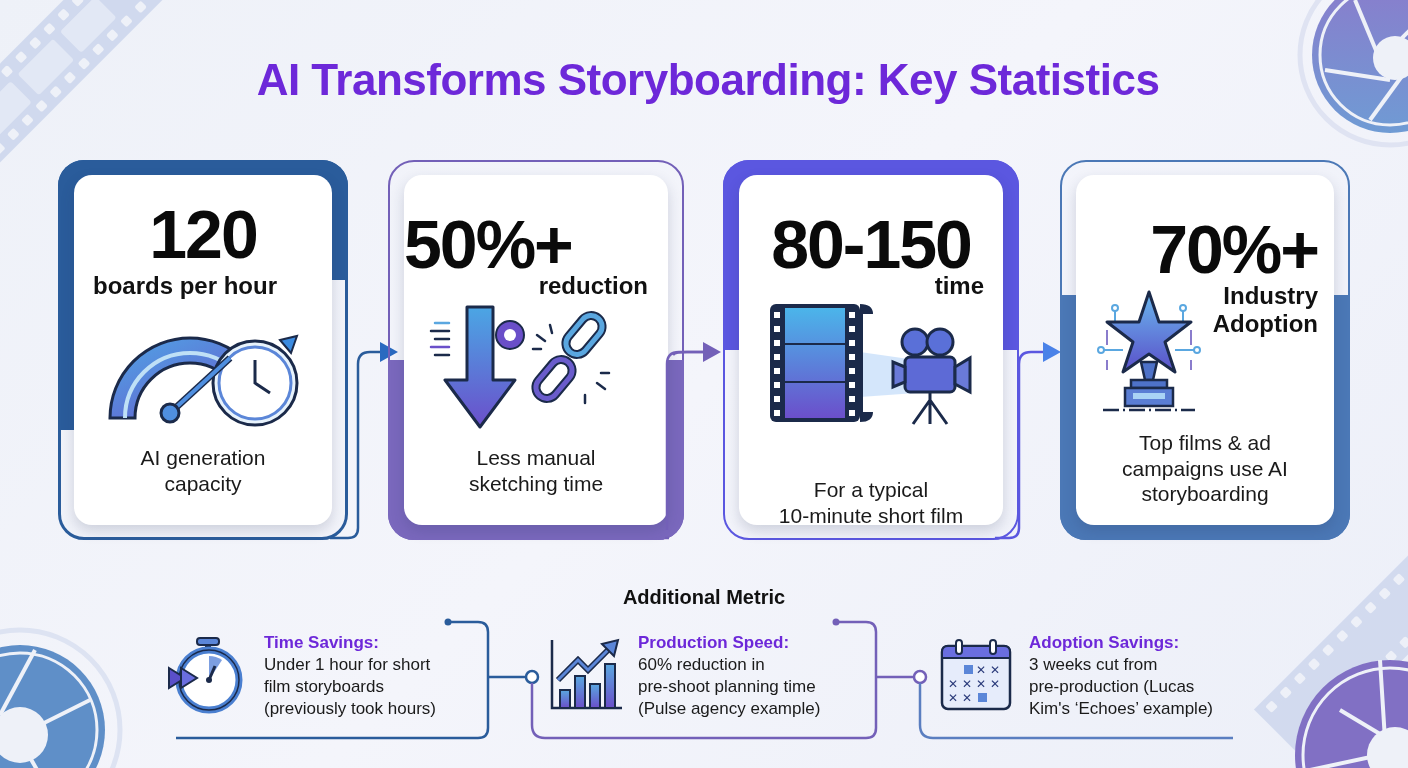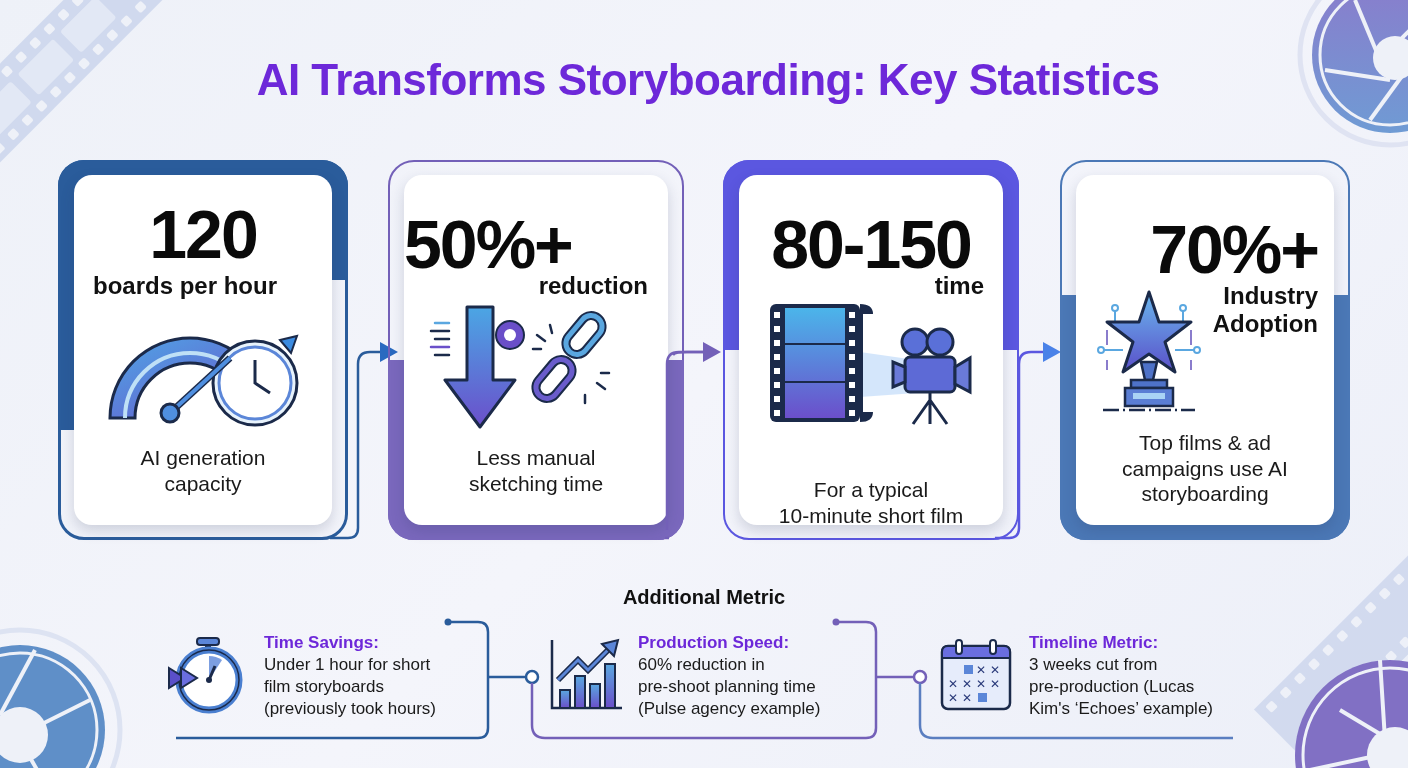--- a/index.html
+++ b/index.html
@@ -400,18 +400,18 @@
       <text x="8" y="50">✕</text>
         <text x="22" y="50">✕</text>
         <text x="36" y="50">✕</text>
         <text x="50" y="50">✕</text>
       <text x="8" y="64">✕</text>
         <text x="22" y="64">✕</text>
       <rect x="38" y="55" width="9" height="9" fill="#5b86d8"></rect>
     </g>
   </svg>
   <div class="metric" style="left:1029px;top:632px;width:220px;">
-    <div class="metric-title">Timeline Metric:</div>
+    <div class="metric-title">Adoption Savings:</div>
     <div class="metric-text">3 weeks cut from</div>
     <div class="metric-text">pre-production (Lucas</div>
     <div class="metric-text">Kim's ‘Echoes’ example)</div>
   </div>
 </div>
 
 </body></html>

